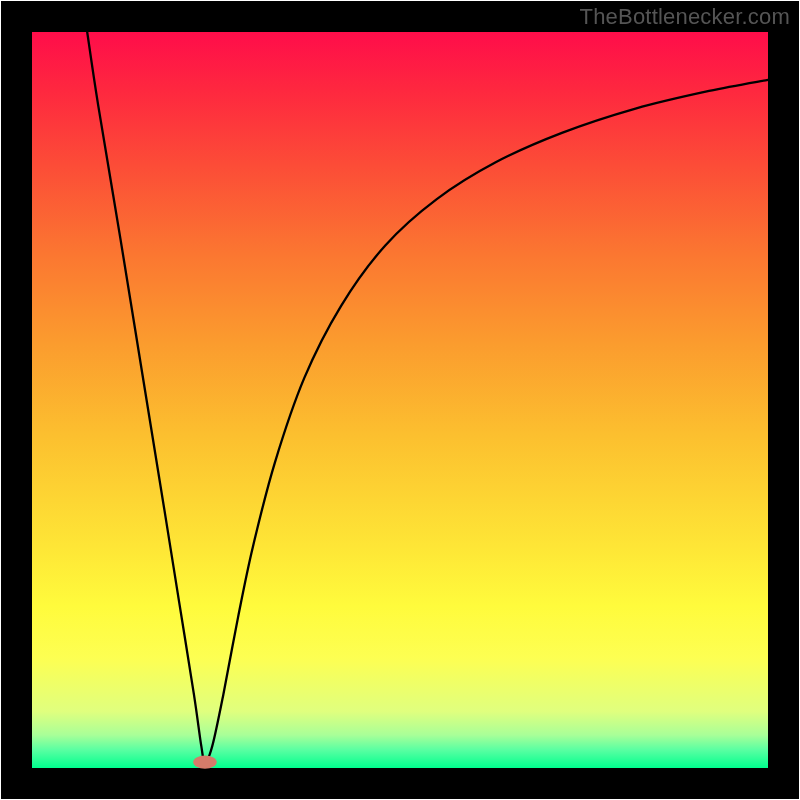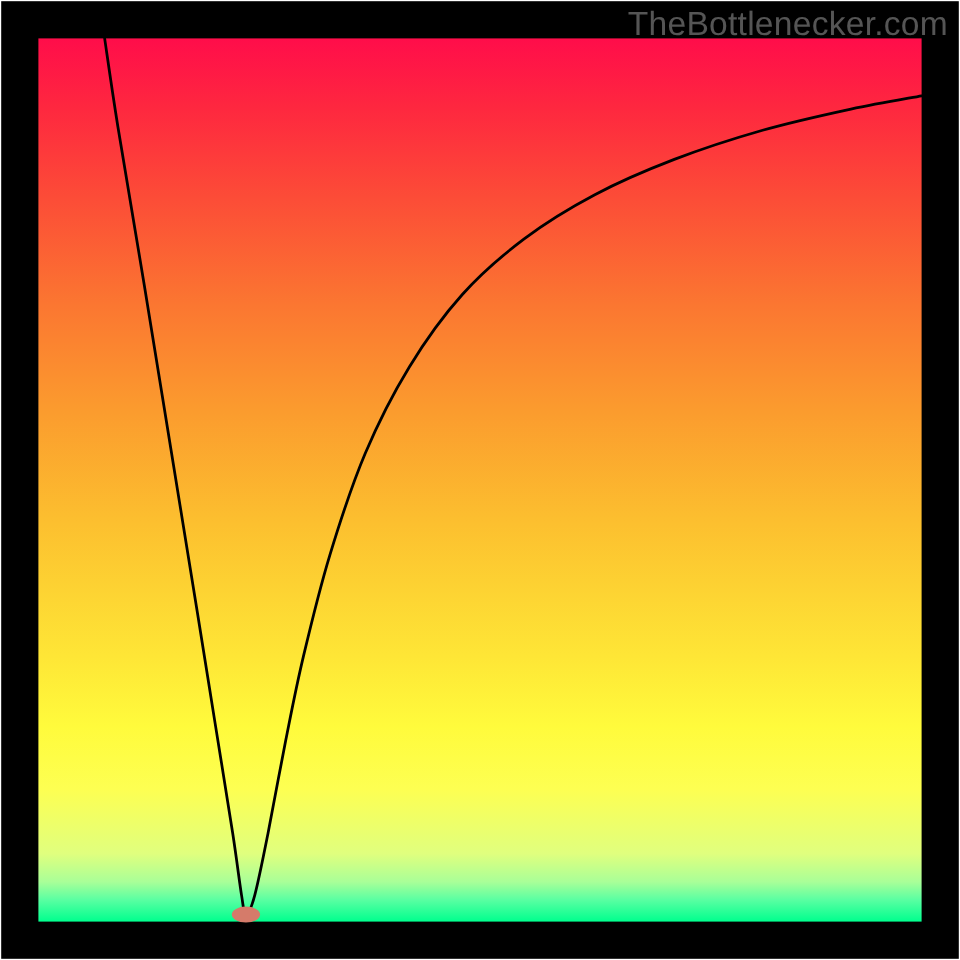--- a/index.html
+++ b/index.html
@@ -16,21 +16,21 @@
     left: 0;
     top: 0;
     width: 800px;
     height: 800px;
     box-sizing: border-box;
   }
   .attribution {
     position: absolute;
     top: 4px;
     right: 10px;
-    font-size: 28px;
+    font-size: 22px;
     font-weight: 400;
     color: #555555;
     letter-spacing: 0.2px;
   }
   svg {
     display: block;
   }
 </style>
 </head>
 <body>

